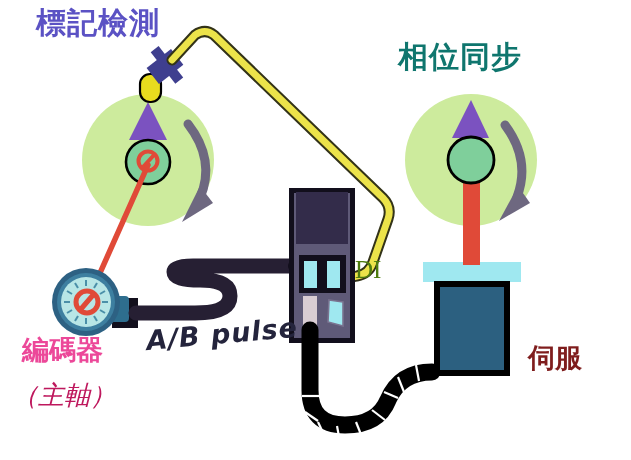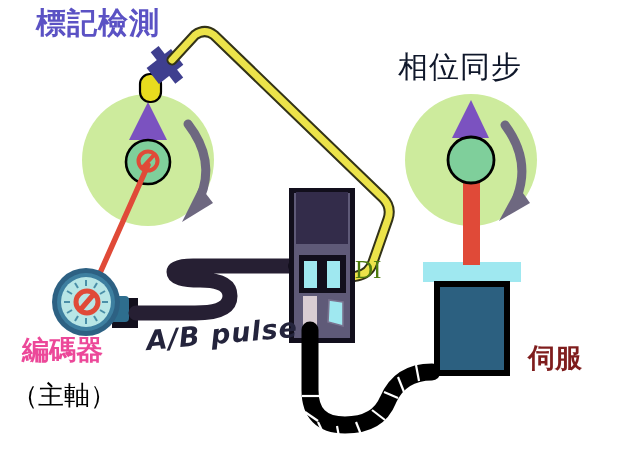--- a/index.html
+++ b/index.html
@@ -49,33 +49,34 @@
     font-weight: 400;
     letter-spacing: 0px;
   }
   #label-mark-detect {
     left: 36px;
     top: 8px;
     color: #5b52c4;
   }
   #label-phase-sync {
     left: 398px;
-    top: 52px;
-    color: #0f172a;
-    font-weight: 400;
+    top: 42px;
+    color: #0f766e;
+    font-weight: 700;
   }
   #label-encoder {
     left: 22px;
     top: 336px;
     color: #ec4899;
   }
   #label-encoder-sub {
     left: 12px;
     top: 382px;
-    color: #000000;
+    color: #be185d;
+    font-style: italic;
   }
   #label-servo {
     left: 528px;
     top: 344px;
     color: #7f1d1d;
   }
   #label-servo-sub {
     left: 512px;
     top: 382px;
     color: #3b3160;

